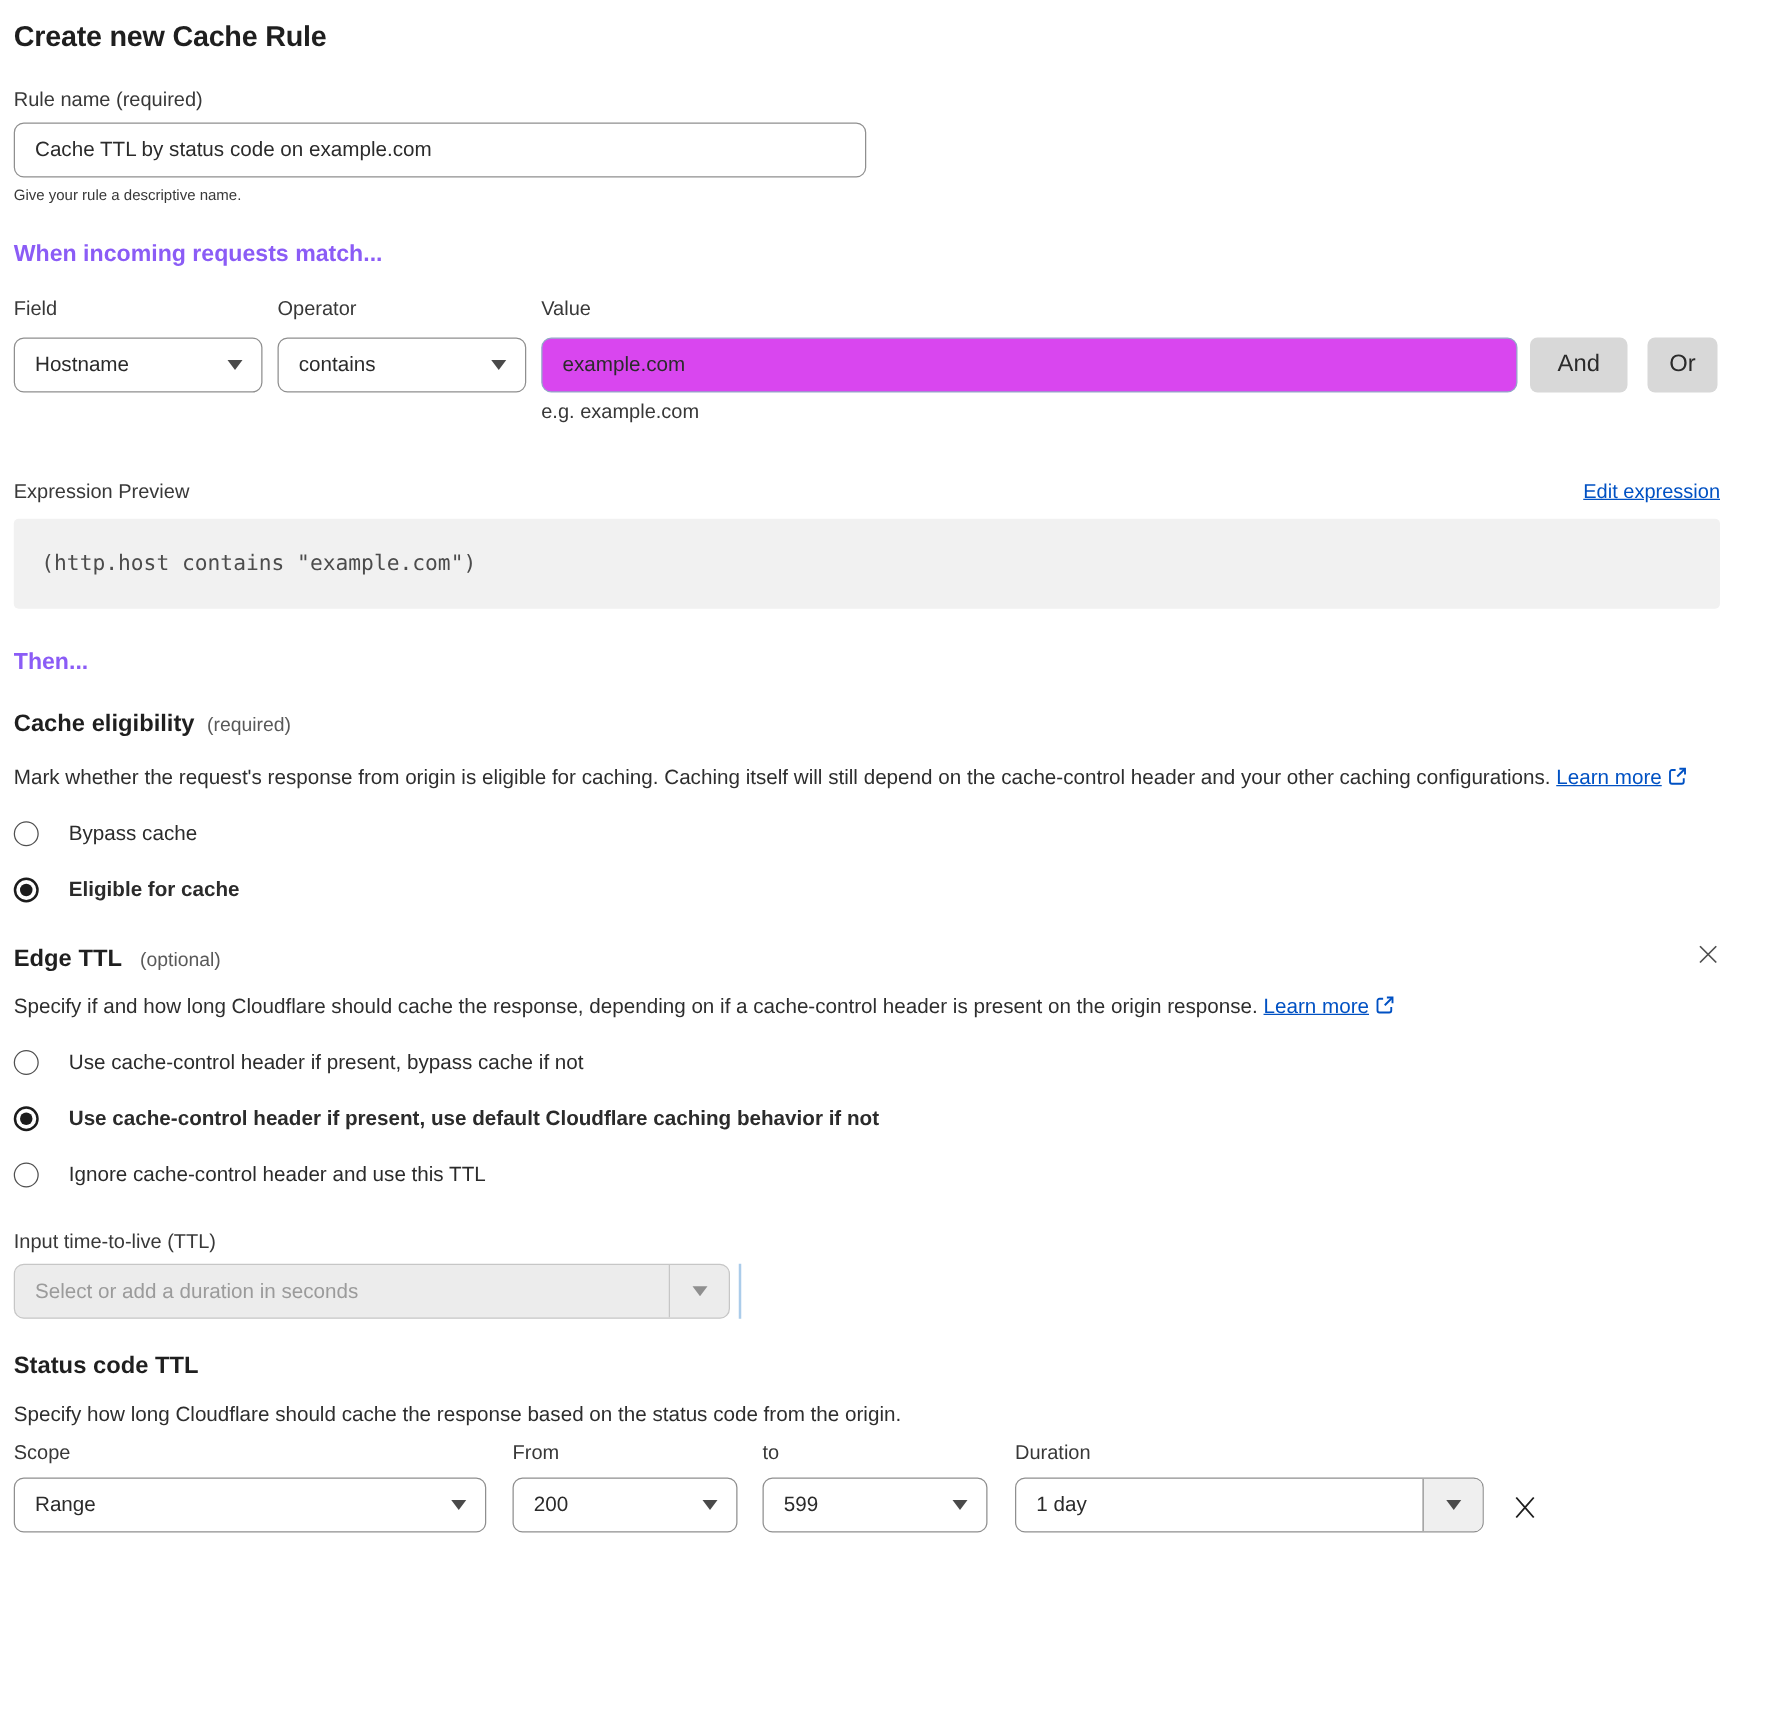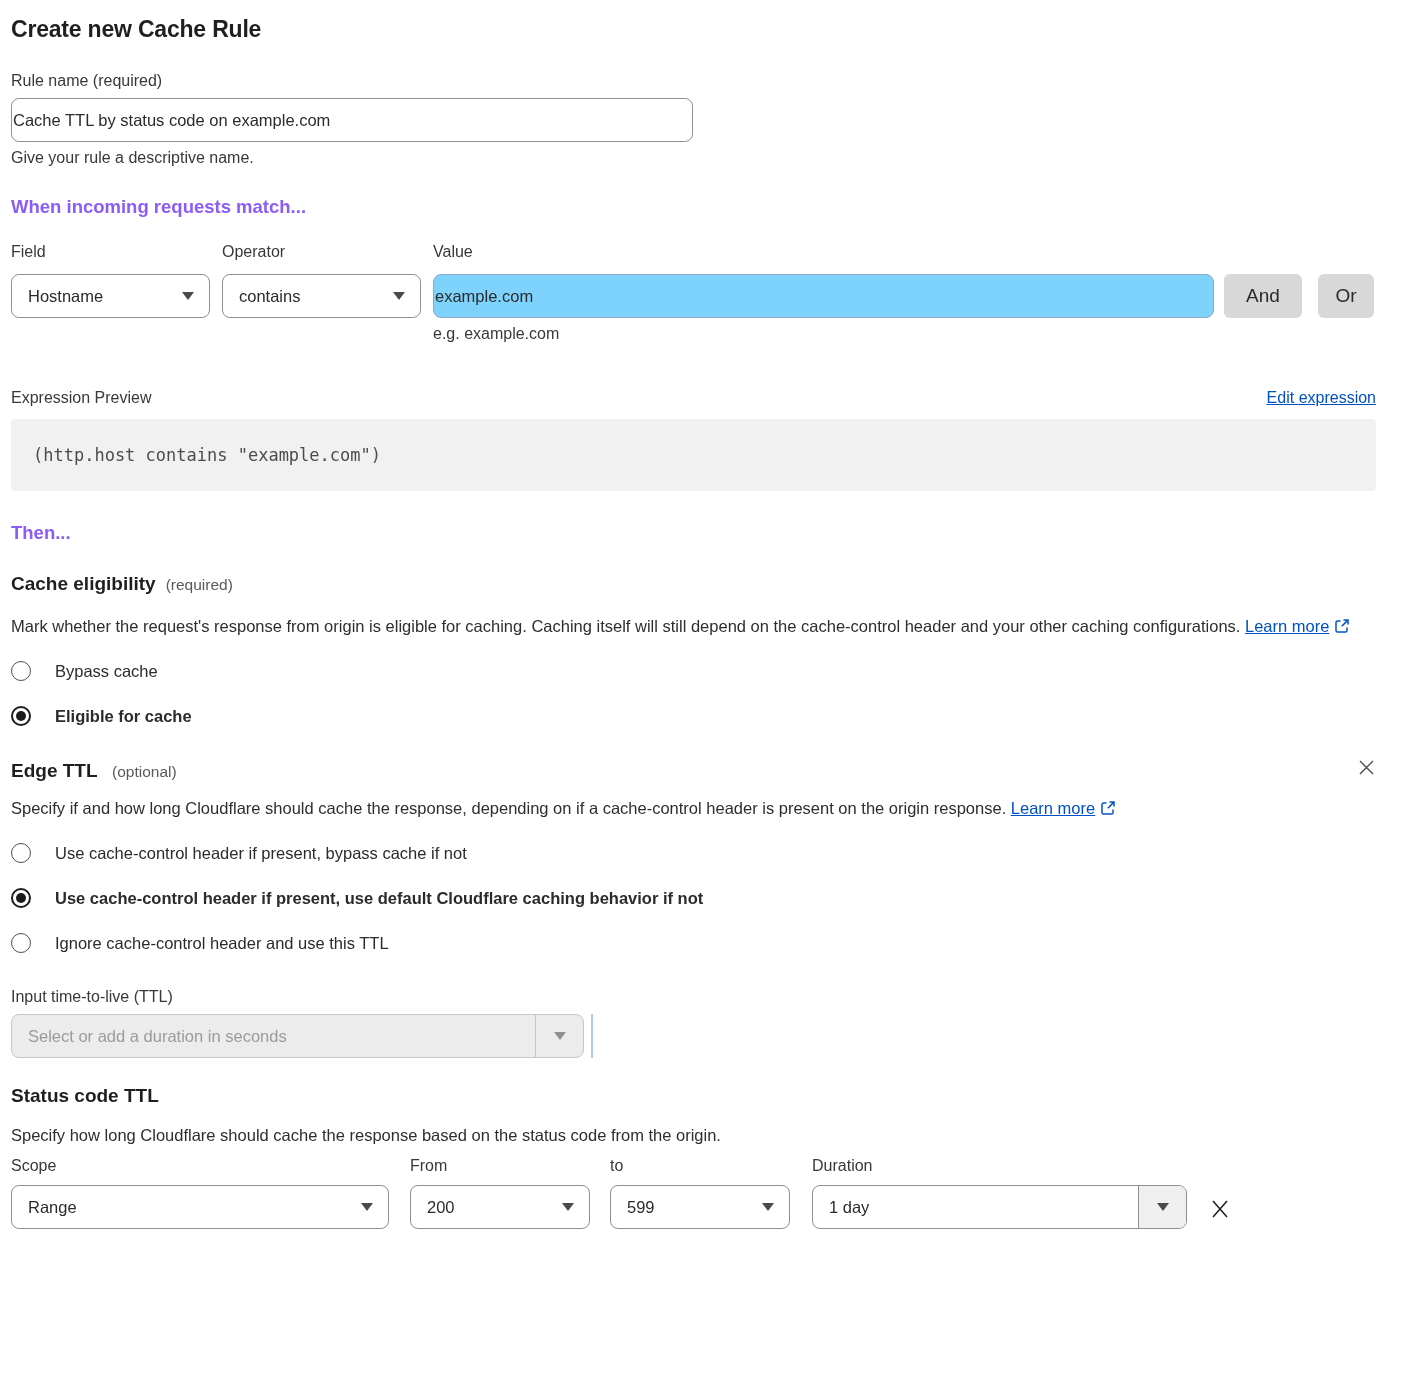--- a/index.html
+++ b/index.html
@@ -11,26 +11,26 @@
     -webkit-font-smoothing: antialiased;
   }
   .container { width: 1365px; margin-left: 11px; padding-top: 15px; padding-bottom: 24px; }
 
   h1.page-title { font-size: 23px; font-weight: 700; margin: 0; line-height: 28px; color: #1f1f1f; letter-spacing: -0.2px; }
 
   .field-label { font-size: 16px; color: #383838; line-height: 22px; }
 
   .text-input {
     height: 44px; border: 1px solid #8f8f8f; border-radius: 8px;
-    padding: 0 1px; font-size: 16.5px; color: #2b2b2b;
+    padding: 0 16px; font-size: 16.5px; color: #2b2b2b;
     font-family: "Liberation Sans", sans-serif; background: #fff; outline: none;
   }
   .rule-label { margin-top: 27px; }
   .rule-input { margin-top: 6px; width: 682px; display: block; }
-  .help-text { font-size: 16px; color: #383838; margin-top: 7px; }
+  .help-text { font-size: 12px; color: #383838; margin-top: 7px; }
 
   hr.divider { border: none; margin: 0; }
   .divider-dark { border-top: 1px solid #a9a9a9; margin-top: 25px; }
   .divider-light { border-top: 1px solid #d8d8d8; margin-top: 23px; }
 
   h2.section-h2 { font-size: 18.5px; font-weight: 700; margin: 27px 0 0; line-height: 25px; color: #8b5cf6; }
   h2.then-h2 { margin-top: 29px; }
 
   .row { display: flex; align-items: flex-start; }
   .labels-row { margin-top: 22px; }
@@ -39,21 +39,21 @@
   .col-op { width: 199px; margin-right: 12px; flex: none; }
   .col-val { width: 781px; flex: none; }
 
   .select-box {
     display: flex; align-items: center; justify-content: space-between;
     height: 44px; border: 1px solid #8f8f8f; border-radius: 8px;
     padding: 0 15px 0 16px; background: #fff; font-size: 16.5px; cursor: pointer;
   }
   .caret { width: 0; height: 0; border-left: 6.5px solid transparent; border-right: 6.5px solid transparent; border-top: 8px solid #4a4a4a; flex: none; }
 
-  .value-input { background: #7dd3fc; border: 1px solid #93a7c8; }
+  .value-input { background: #d946ef; border: 1px solid #93a7c8; }
 
   .btn {
     height: 44px; background: #d8d8d8; border: none; border-radius: 6px;
     font-size: 19px; color: #2b2b2b; font-family: "Liberation Sans", sans-serif; cursor: pointer;
   }
   .and-btn { width: 78px; margin-left: 10px; }
   .or-btn { width: 56px; margin-left: 16px; }
 
   .hint { font-size: 16px; color: #383838; margin-top: 7px; margin-left: 422px; }
 

